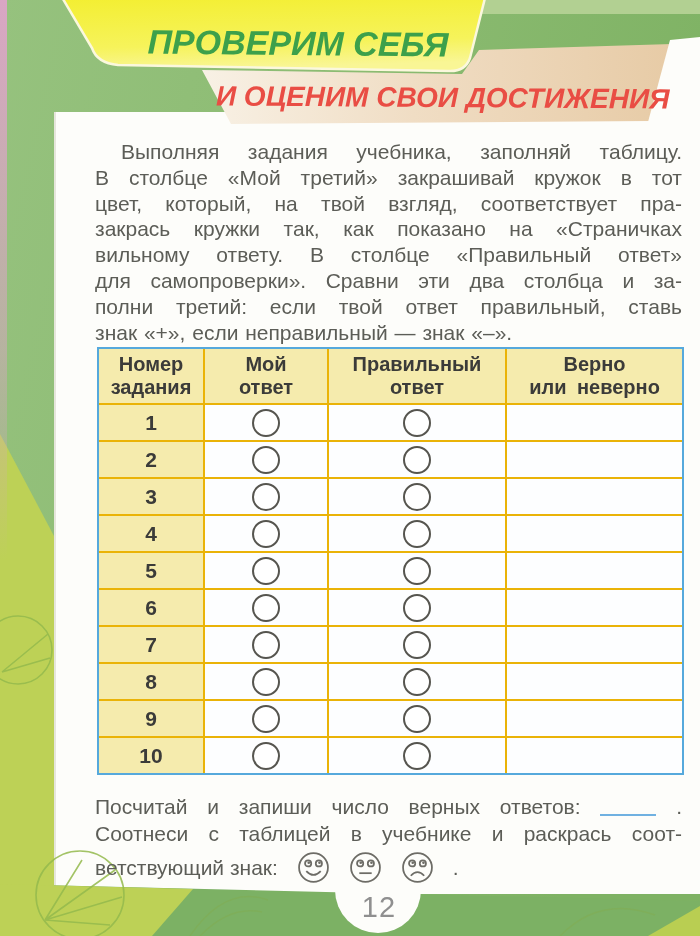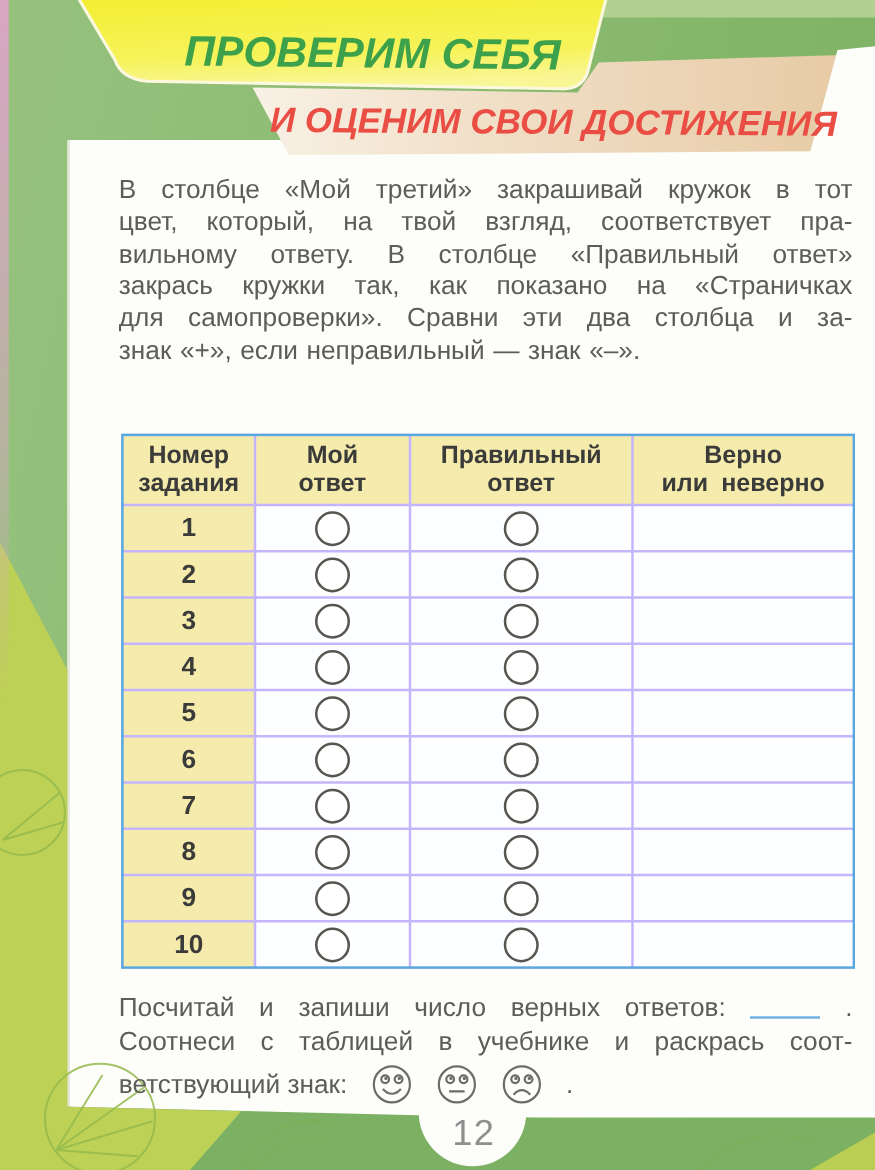--- a/index.html
+++ b/index.html
@@ -14,21 +14,21 @@
           font-size:28px;font-weight:bold;font-style:italic;color:#e94d44;
           white-space:nowrap;transform:rotate(0.4deg)}
 
   .intro{position:absolute;left:95px;top:139px;width:587px;font-size:21px;
          line-height:25.8px;color:#5c5d57;word-spacing:1px}
   .jline{text-align:justify;text-align-last:justify}
   .lastline{text-align:left;text-align-last:left}
   .indent{text-indent:26px}
 
   .answers-table{position:absolute;left:97px;top:347px;width:587px;height:428px;
-        box-sizing:border-box;border:2px solid #56a9dc;background:#c4b5fd;
+        box-sizing:border-box;border:2px solid #56a9dc;background:#eab308;
         display:grid;grid-template-columns:104px 122px 176px 175px;
         grid-template-rows:54px repeat(10,35px);gap:2px}
   .tr{display:contents}
   .th{background:#f5ebad;display:flex;flex-direction:column;align-items:center;
       justify-content:center;font-weight:bold;font-size:20px;line-height:23px;
       color:#3b3b39;word-spacing:5px;text-align:center}
   .td{background:#fdfeff;display:flex;align-items:center;justify-content:center}
   .td.c1{background:#f5ebad;font-weight:bold;font-size:21px;color:#3b3b39}
   .circle{width:24px;height:24px;border:2px solid #56554f;border-radius:50%;
           background:#ffffff}
@@ -114,25 +114,27 @@
   <div class="bleed" style="left:128px;top:521px;width:215px;height:15px;opacity:.19"></div>
   <div class="bleed" style="left:350px;top:520px;width:120px;height:12px;opacity:.12"></div>
   <div class="bleed" style="left:132px;top:558px;width:185px;height:14px;opacity:.15"></div>
   <div class="bleed" style="left:300px;top:558px;width:80px;height:11px;opacity:.09"></div>
   <div class="bleed" style="left:160px;top:594px;width:150px;height:12px;opacity:.11"></div>
 
   <div class="title1">ПРОВЕРИМ СЕБЯ</div>
   <div class="title2">И ОЦЕНИМ СВОИ ДОСТИЖЕНИЯ</div>
 
   <div class="intro">
+    <div class="jline indent">Выполняя задания учебника, заполняй таблицу.</div>
     <div class="jline">В столбце «Мой третий» закрашивай кружок в тот</div>
     <div class="jline">цвет, который, на твой взгляд, соответствует пра-</div>
+    <div class="jline">закрась кружки так, как показано на «Страничках</div>
     <div class="jline">вильному ответу. В столбце «Правильный ответ»</div>
-    <div class="jline">закрась кружки так, как показано на «Страничках</div>
     <div class="jline">для самопроверки». Сравни эти два столбца и за-</div>
+    <div class="jline">полни третий: если твой ответ правильный, ставь</div>
     <div class="lastline">знак «+», если неправильный — знак «–».</div>
   </div>
 
   <div class="answers-table">
     <div class="tr">
       <div class="th">
         <span>Номер</span>
         <span>задания</span>
       </div>
       <div class="th">

